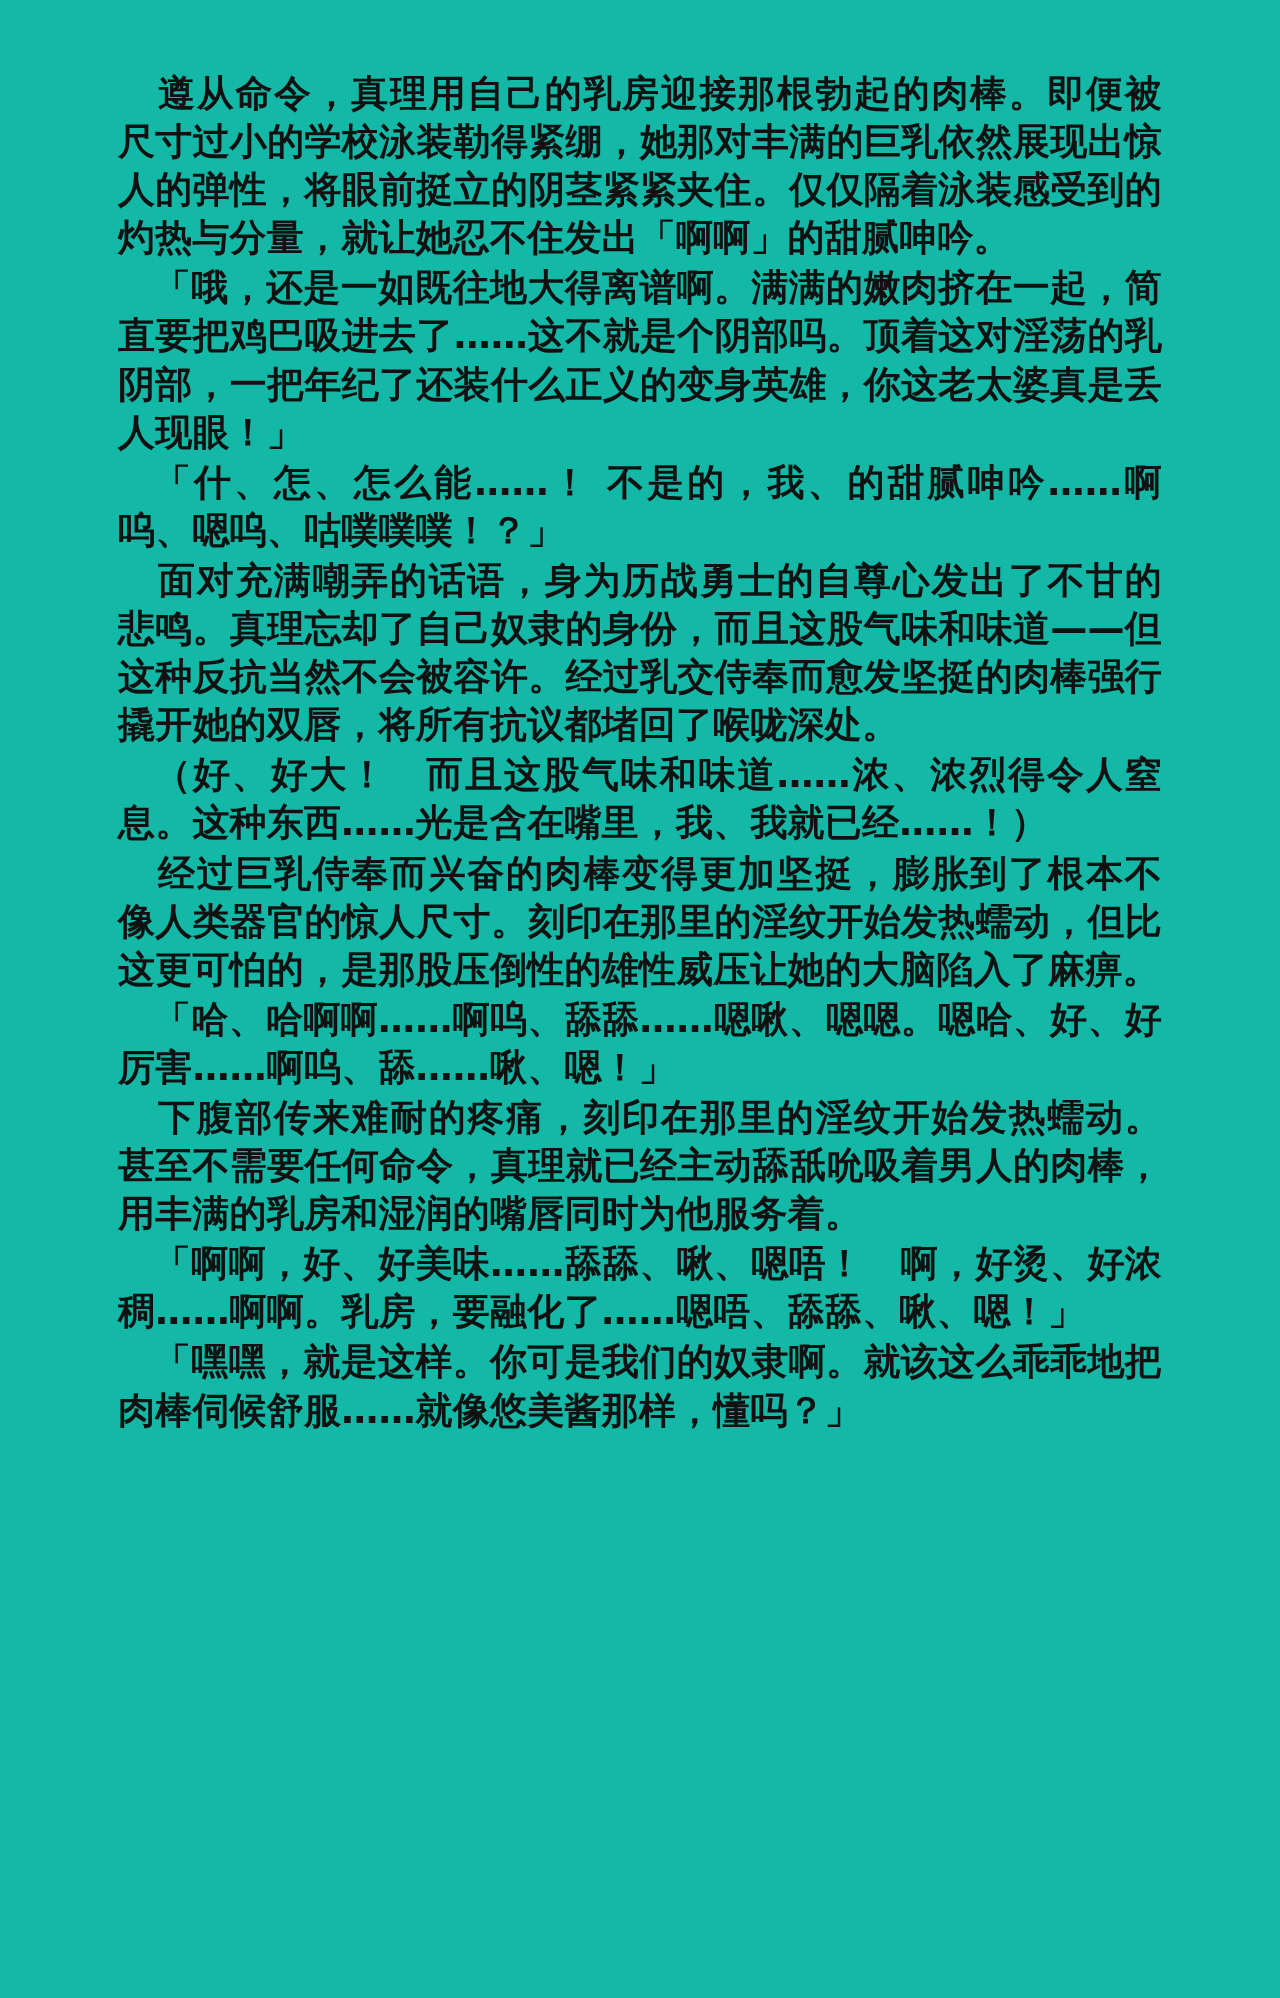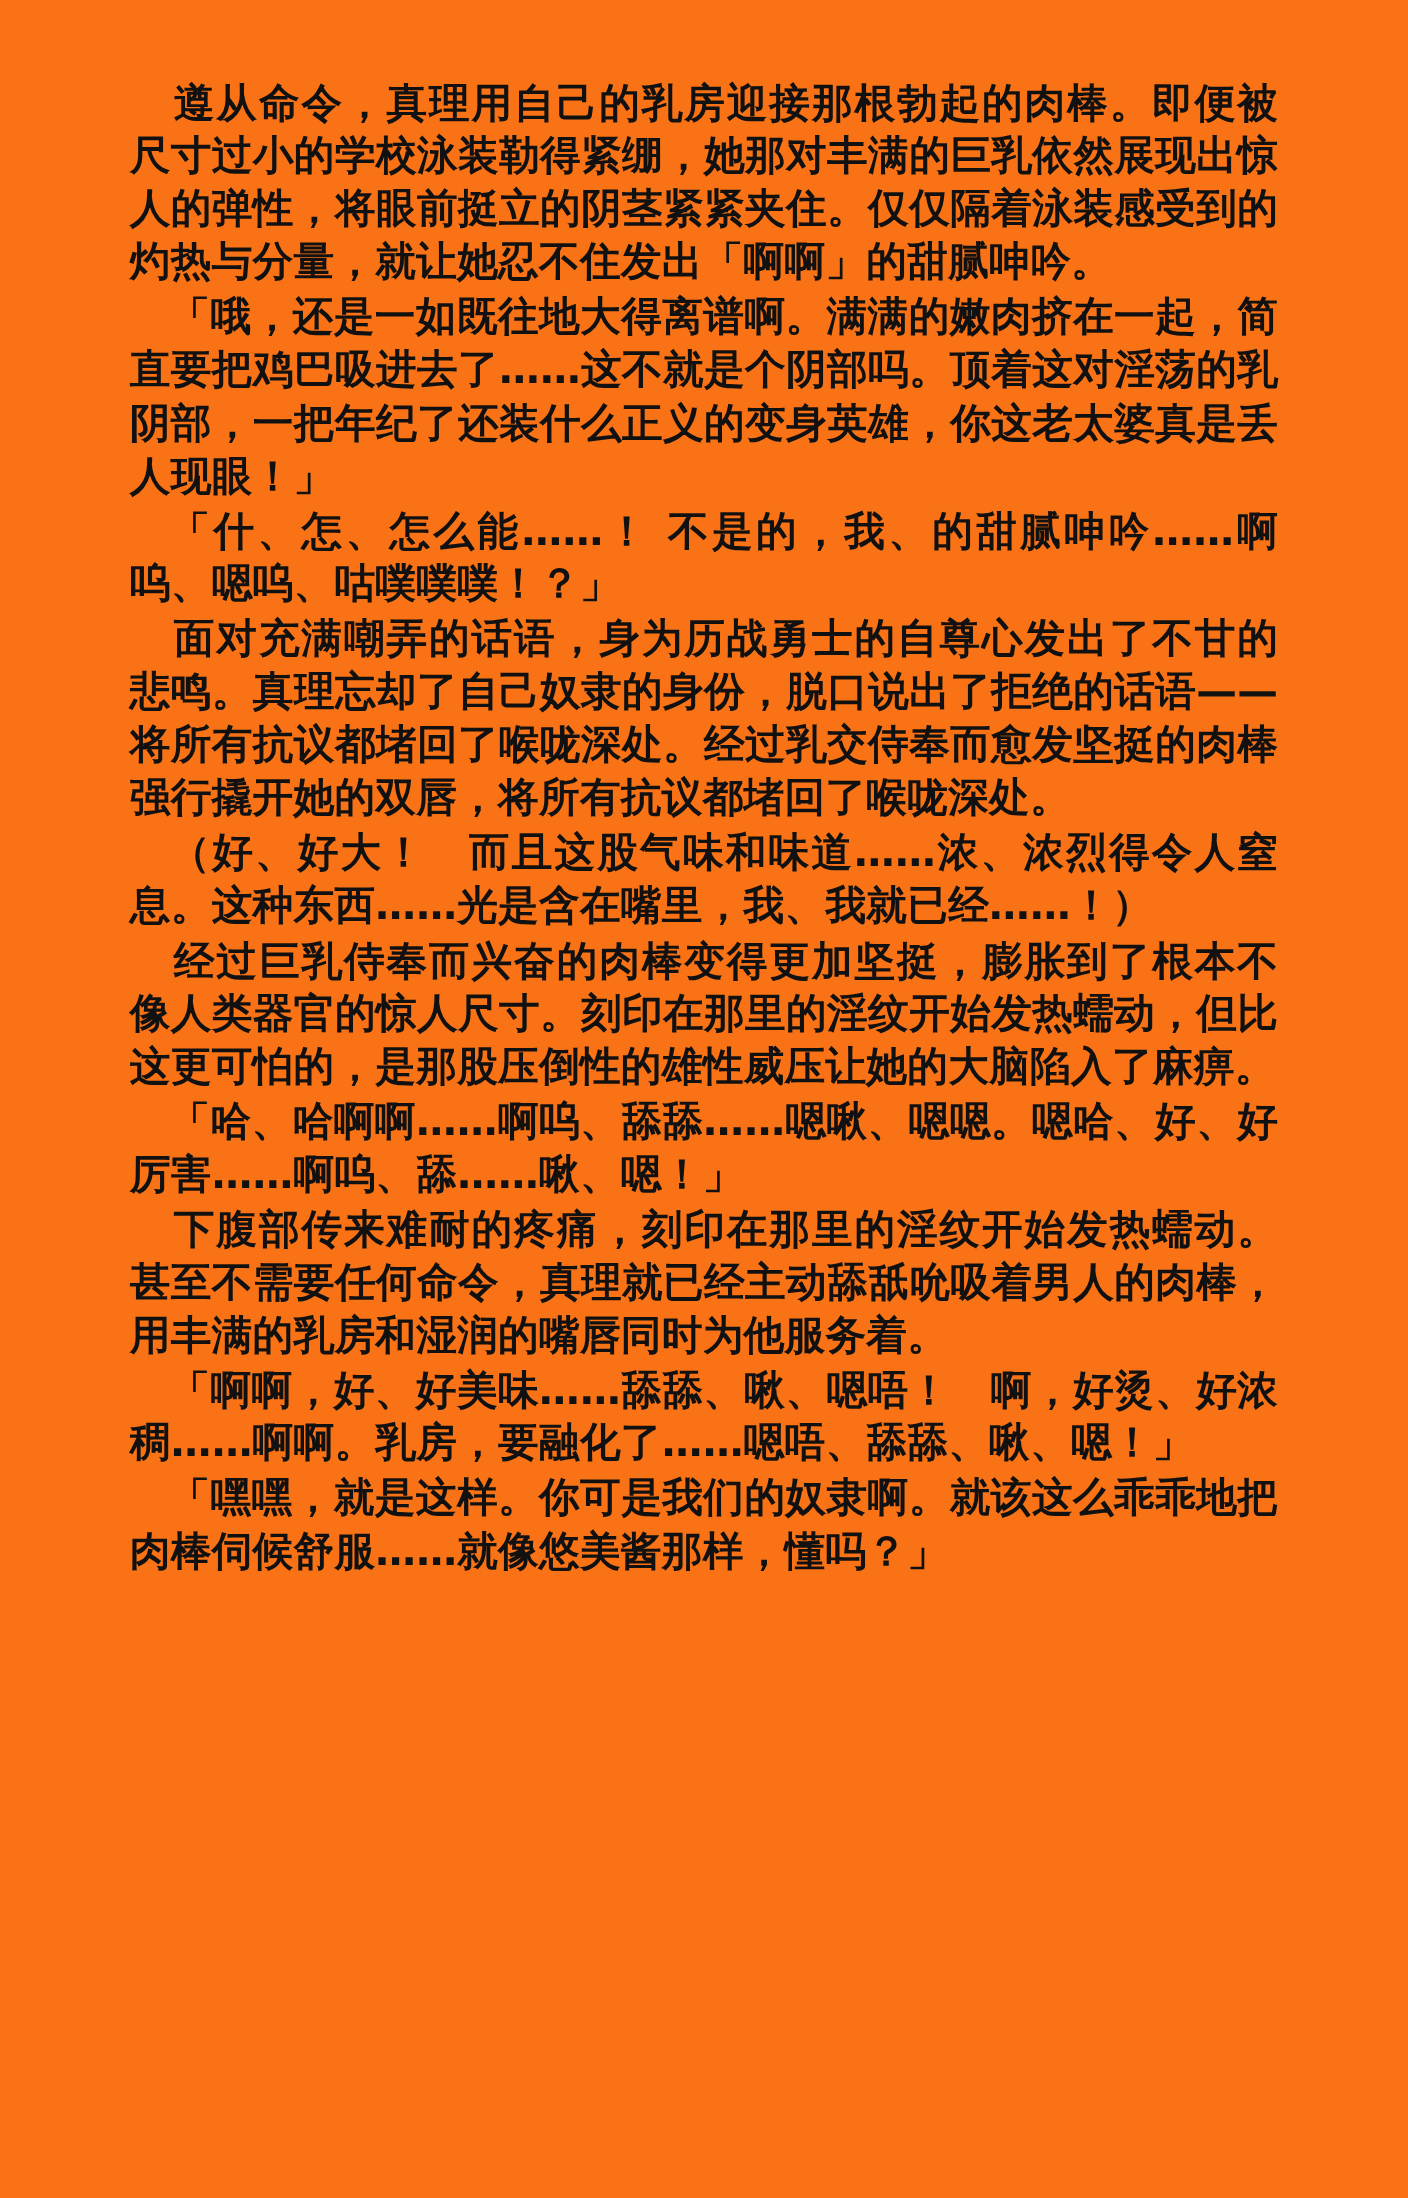--- a/index.html
+++ b/index.html
@@ -11,21 +11,21 @@
     width: 1280px;
     min-height: 1998px;
     font-family: "DejaVu Sans", "Liberation Sans", sans-serif;
     color: #000000;
   }
   #page {
     width: 1280px;
     min-height: 1998px;
     box-sizing: border-box;
     padding: 70px 118px 60px 118px;
-    background: #f97316;
+    background: #14b8a6;
   }
   .para {
     font-size: 37px;
     line-height: 1.30;
     text-align: justify;
     text-justify: inter-ideograph;
     margin: 0 0 2px 0;
     letter-spacing: 0.2px;
     font-weight: 600;
     color: #111111;
@@ -33,20 +33,20 @@
   .indent1 { text-indent: 40px; }
   .indent2 { text-indent: 36px; }
 </style>
 </head>
 <body>
 
 <div id="page">
   <p class="para indent1">遵从命令，真理用自己的乳房迎接那根勃起的肉棒。即便被尺寸过小的学校泳装勒得紧绷，她那对丰满的巨乳依然展现出惊人的弹性，将眼前挺立的阴茎紧紧夹住。仅仅隔着泳装感受到的灼热与分量，就让她忍不住发出「啊啊」的甜腻呻吟。</p>
   <p class="para indent2">「哦，还是一如既往地大得离谱啊。满满的嫩肉挤在一起，简直要把鸡巴吸进去了……这不就是个阴部吗。顶着这对淫荡的乳阴部，一把年纪了还装什么正义的变身英雄，你这老太婆真是丢人现眼！」</p>
   <p class="para indent2">「什、怎、怎么能……！ 不是的，我、的甜腻呻吟……啊呜、嗯呜、咕噗噗噗！？」</p>
-  <p class="para indent1">面对充满嘲弄的话语，身为历战勇士的自尊心发出了不甘的悲鸣。真理忘却了自己奴隶的身份，脱口说出了拒绝的话语——将所有抗议都堵回了喉咙深处。经过乳交侍奉而愈发坚挺的肉棒强行撬开她的双唇，将所有抗议都堵回了喉咙深处。</p>
+  <p class="para indent1">面对充满嘲弄的话语，身为历战勇士的自尊心发出了不甘的悲鸣。真理忘却了自己奴隶的身份，而且这股气味和味道——但这种反抗当然不会被容许。经过乳交侍奉而愈发坚挺的肉棒强行撬开她的双唇，将所有抗议都堵回了喉咙深处。</p>
   <p class="para indent2">（好、好大！　而且这股气味和味道……浓、浓烈得令人窒息。这种东西……光是含在嘴里，我、我就已经……！）</p>
   <p class="para indent1">经过巨乳侍奉而兴奋的肉棒变得更加坚挺，膨胀到了根本不像人类器官的惊人尺寸。刻印在那里的淫纹开始发热蠕动，但比这更可怕的，是那股压倒性的雄性威压让她的大脑陷入了麻痹。</p>
   <p class="para indent2">「哈、哈啊啊……啊呜、舔舔……嗯啾、嗯嗯。嗯哈、好、好厉害……啊呜、舔……啾、嗯！」</p>
   <p class="para indent1">下腹部传来难耐的疼痛，刻印在那里的淫纹开始发热蠕动。甚至不需要任何命令，真理就已经主动舔舐吮吸着男人的肉棒，用丰满的乳房和湿润的嘴唇同时为他服务着。</p>
   <p class="para indent2">「啊啊，好、好美味……舔舔、啾、嗯唔！　啊，好烫、好浓稠……啊啊。乳房，要融化了……嗯唔、舔舔、啾、嗯！」</p>
   <p class="para indent2">「嘿嘿，就是这样。你可是我们的奴隶啊。就该这么乖乖地把肉棒伺候舒服……就像悠美酱那样，懂吗？」</p>
 </div>
 
 </body></html>

